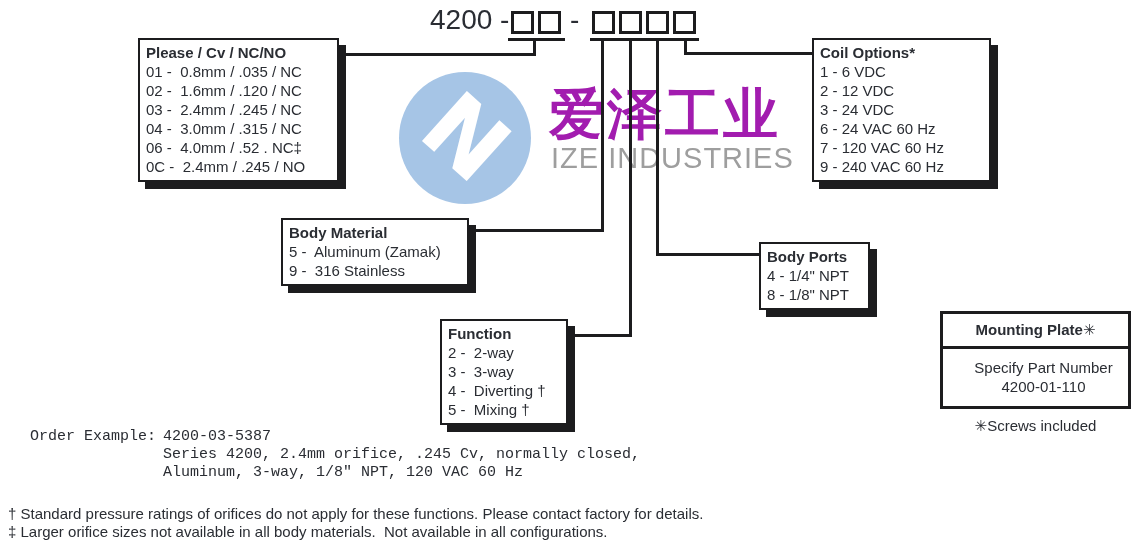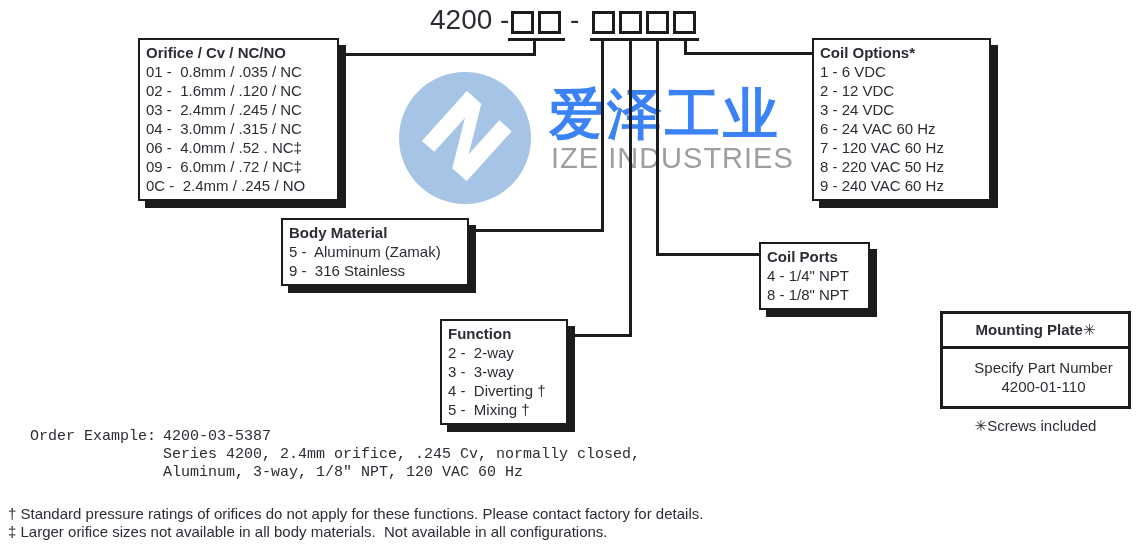--- a/index.html
+++ b/index.html
@@ -2,21 +2,21 @@
 <html><head>
 <meta charset="utf-8">
 <style>
   html,body{margin:0;padding:0;background:#ffffff;}
   .page{
     position:relative;width:1136px;height:549px;background:#ffffff;overflow:hidden;
     font-family:"Liberation Sans","DejaVu Sans",sans-serif;color:#2a2d33;
   }
   
   .wm{position:absolute;z-index:1;}
-  .wm-cn{left:549px;top:78px;font-size:55px;font-weight:700;letter-spacing:3px;color:#3b82f6;}
+  .wm-cn{left:549px;top:78px;font-size:55px;font-weight:700;letter-spacing:3px;color:#a21caf;}
   .wm-en{left:551px;top:142px;font-size:29px;font-weight:400;letter-spacing:1px;color:#9e9e9e;}
   
   .code-text{position:absolute;z-index:4;font-size:28px;color:#2a2d33;}
   .dbox{position:absolute;z-index:4;width:17px;height:17px;border:3px solid #1c1c1e;background:#fff;}
   
   .ln{position:absolute;background:#1c1c1e;z-index:5;}
   
   .callout{
     position:absolute;z-index:6;background:#fff;border:2px solid #1c1c1e;
     box-shadow:7px 7px 0 0 #1c1c1e;padding:3px 6px 4px 6px;
@@ -74,28 +74,27 @@
   <div class="ln" style="left:629px;top:40px;width:3px;height:297px;"></div>
   <div class="ln" style="left:565px;top:334px;width:67px;height:3px;"></div>
 
   <div class="ln" style="left:656px;top:40px;width:3px;height:216px;"></div>
   <div class="ln" style="left:656px;top:253px;width:104px;height:3px;"></div>
 
   <div class="ln" style="left:684px;top:40px;width:3px;height:15px;"></div>
   <div class="ln" style="left:684px;top:52px;width:129px;height:3px;"></div>
 
   <div class="callout" style="left:138px;top:38px;width:185px;">
-    <div class="callout-title">Orifice / Cv / NC/NO</div>
+    <div class="callout-title">Please / Cv / NC/NO</div>
     <div>
         <div class="row">01 -  0.8mm / .035 / NC</div>
         <div class="row">02 -  1.6mm / .120 / NC</div>
         <div class="row">03 -  2.4mm / .245 / NC</div>
         <div class="row">04 -  3.0mm / .315 / NC</div>
         <div class="row">06 -  4.0mm / .52 . NC‡</div>
-        <div class="row">09 -  6.0mm / .72 / NC‡</div>
         <div class="row">0C -  2.4mm / .245 / NO</div>
       </div>
   </div>
 
   <div class="callout" style="left:281px;top:218px;width:172px;">
     <div class="callout-title">Body Material</div>
     <div>
         <div class="row">5 -  Aluminum (Zamak)</div>
         <div class="row">9 -  316 Stainless</div>
       </div>
@@ -105,36 +104,35 @@
     <div class="callout-title">Function</div>
     <div>
         <div class="row">2 -  2-way</div>
         <div class="row">3 -  3-way</div>
         <div class="row">4 -  Diverting †</div>
         <div class="row">5 -  Mixing †</div>
       </div>
   </div>
 
   <div class="callout" style="left:759px;top:242px;width:95px;">
-    <div class="callout-title">Coil Ports</div>
+    <div class="callout-title">Body Ports</div>
     <div>
         <div class="row">4 - 1/4" NPT</div>
         <div class="row">8 - 1/8" NPT</div>
       </div>
   </div>
 
   <div class="callout" style="left:812px;top:38px;width:163px;">
     <div class="callout-title">Coil Options*</div>
     <div>
         <div class="row">1 - 6 VDC</div>
         <div class="row">2 - 12 VDC</div>
         <div class="row">3 - 24 VDC</div>
         <div class="row">6 - 24 VAC 60 Hz</div>
         <div class="row">7 - 120 VAC 60 Hz</div>
-        <div class="row">8 - 220 VAC 50 Hz</div>
         <div class="row">9 - 240 VAC 60 Hz</div>
       </div>
   </div>
 
   <div class="mount">
     <div class="mount-head">Mounting Plate✳</div>
     <div class="mount-body">
       <div>Specify Part Number</div>
       <div>4200-01-110</div>
     </div>

